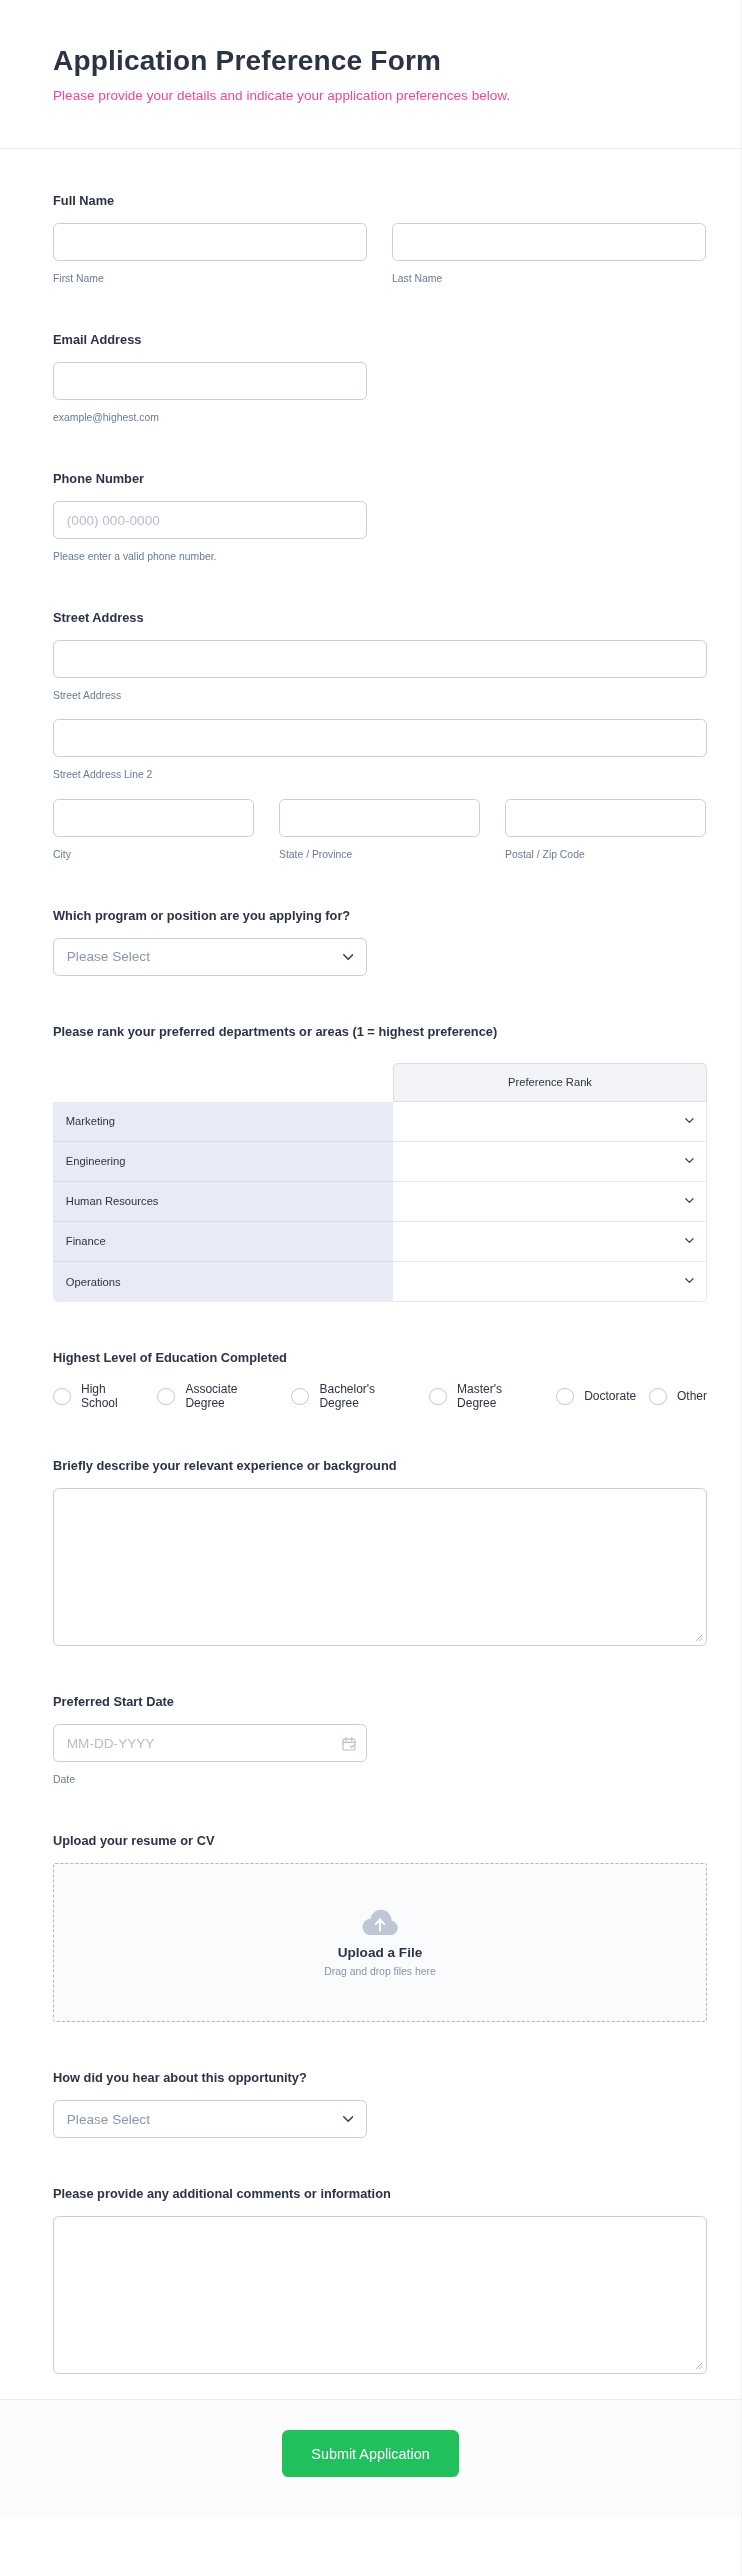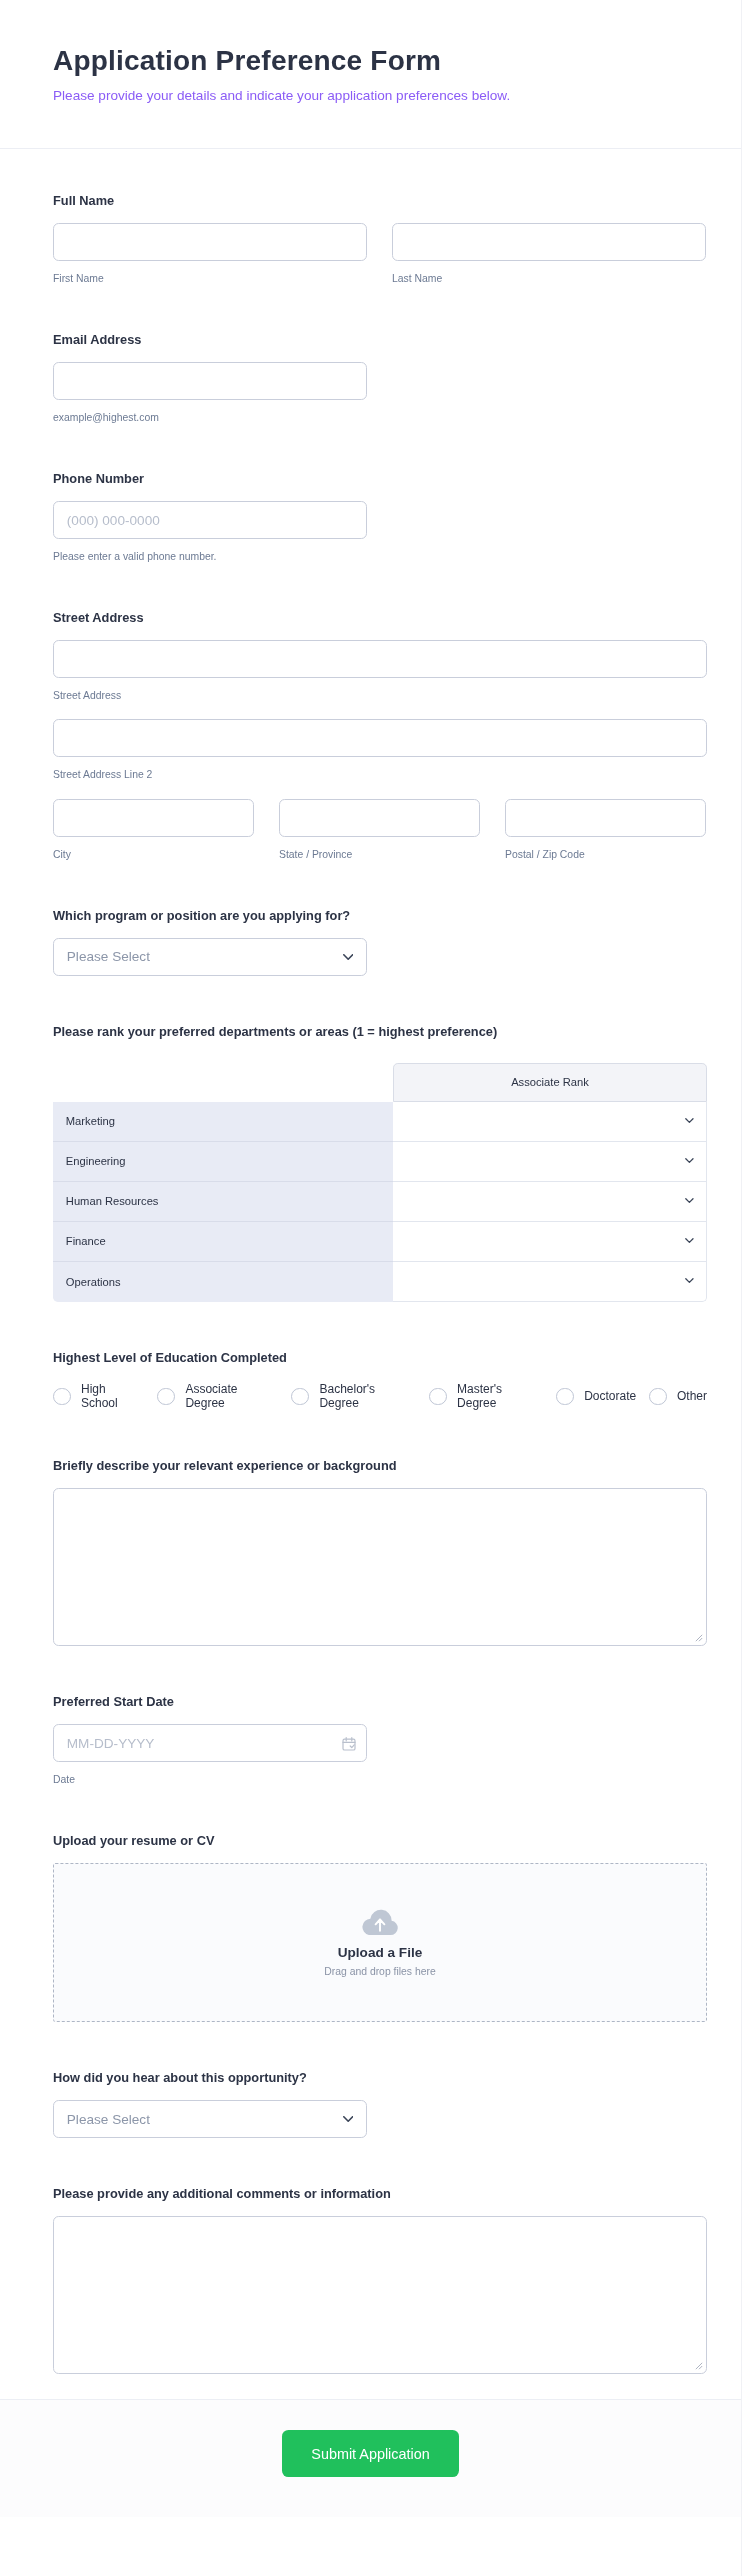--- a/index.html
+++ b/index.html
@@ -10,21 +10,21 @@
     margin: 0 auto;
     font-family: "Liberation Sans", "DejaVu Sans", sans-serif;
     color: #2c3345;
     background: #ffffff;
     border-right: 0.8px solid #f0f1f5;
   }
 
   
   .form-header { padding: 45px 35px 45px 53px; border-bottom: 0.8px solid #eceef4; }
   .form-title { font-size: 28px; font-weight: 700; color: #2c3345; letter-spacing: 0.2px; }
-  .form-subtitle { margin-top: 11.2px; font-size: 13.6px; color: #8b5cf6; }
+  .form-subtitle { margin-top: 11.2px; font-size: 13.6px; color: #ec4899; }
 
   
   .form-body { padding: 44px 35px 0 53px; width: 742px; }
   .question { margin-bottom: 48px; width: 654px; }
   .q-label { font-size: 12.8px; font-weight: 700; color: #2c3345; margin-bottom: 15px; }
   .sublabel { font-size: 10.4px; color: #6c7a93; margin-top: 12px; }
 
   .text-input, .textarea, .select {
     border: 0.8px solid #c9cedb;
     border-radius: 5.6px;
@@ -207,21 +207,21 @@
         <path d="M1 1l5.5 5.5L12 1" stroke="#3b4558" stroke-width="2" fill="none" stroke-linecap="round" stroke-linejoin="round"></path>
       </svg>
     </div>
   </div>
 
   <div class="question">
     <div class="q-label" style="margin-bottom:24px;">Please rank your preferred departments or areas (1 = highest preference)</div>
     <div class="matrix">
       <div class="matrix-header-row">
         <div class="matrix-header-spacer"></div>
-        <div class="matrix-header-cell">Associate Rank</div>
+        <div class="matrix-header-cell">Preference Rank</div>
       </div>
       <div class="matrix-row">
         <div class="matrix-row-label">Marketing</div>
         <div class="matrix-cell">
           <svg width="8.8" height="5.6" viewBox="0 0 11 7">
               <path d="M1 1l4.5 4.5L10 1" stroke="#3b4558" stroke-width="1.6" fill="none" stroke-linecap="round" stroke-linejoin="round"></path>
             </svg>
         </div>
       </div>
       <div class="matrix-row">

